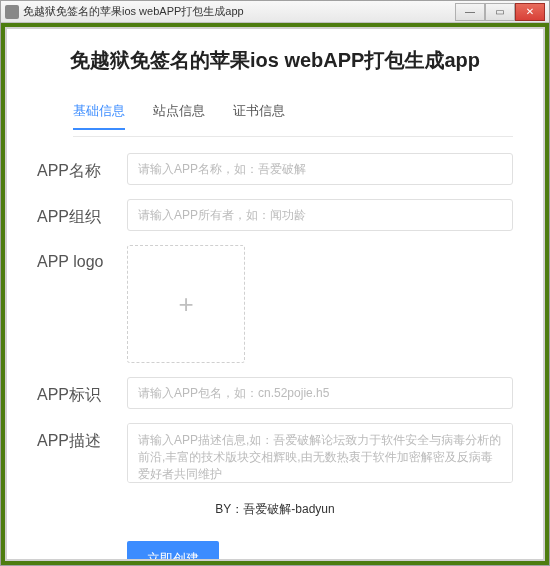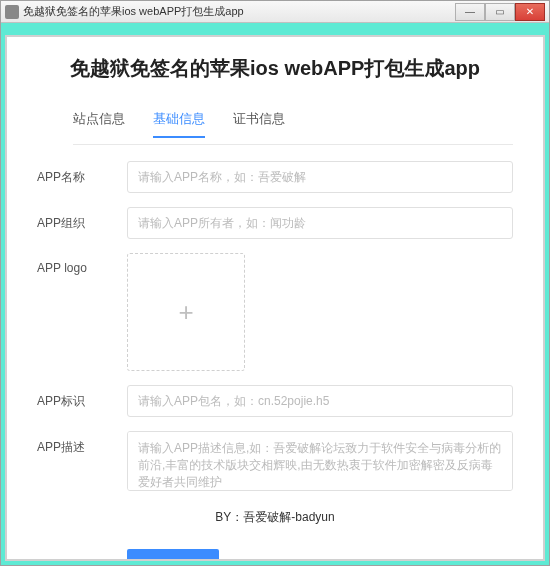--- a/index.html
+++ b/index.html
@@ -6,25 +6,24 @@
     body {
       font-family: "Microsoft YaHei", Arial, sans-serif;
       background: #f0f0f0;
       width: 550px;
       height: 566px;
       overflow: hidden;
     }
     .window {
       width: 550px;
       height: 566px;
-      background: #5eead4;
+      background: #4d7c0f;
       border: 1px solid #a0a0a0;
       display: flex;
       flex-direction: column;
-      gap: 8px;
     }
     .titlebar {
       height: 22px;
       background: linear-gradient(#f8f8f8, #e8e8e8);
       border-bottom: 1px solid #c0c0c0;
       display: flex;
       align-items: center;
       padding: 0 4px;
       gap: 4px;
     }
@@ -96,21 +95,21 @@
       margin-left: 36px;
       margin-right: 0;
     }
     .form-row {
       display: flex;
       align-items: flex-start;
       margin-bottom: 14px;
     }
     .form-label {
       width: 90px;
-      font-size: 12px;
+      font-size: 16px;
       color: #555;
       padding-top: 8px;
       text-align: left;
     }
     .form-control {
       flex: 1;
     }
     .text-input {
       width: 100%;
       height: 32px;
@@ -186,22 +185,22 @@
       <div class="win-btn">—</div>
       <div class="win-btn">▭</div>
       <div class="win-btn close">✕</div>
     </div>
   </div>
 
   <div class="content">
     <h1 class="page-title">免越狱免签名的苹果ios webAPP打包生成app</h1>
 
     <div class="tabs">
+      <div class="tab active">基础信息</div>
       <div class="tab">站点信息</div>
-      <div class="tab active">基础信息</div>
       <div class="tab">证书信息</div>
     </div>
     <div class="divider"></div>
 
     <div class="form-row">
       <div class="form-label">APP名称</div>
       <div class="form-control">
         <input type="text" class="text-input" placeholder="请输入APP名称，如：吾爱破解" style="">
       </div>
     </div>

